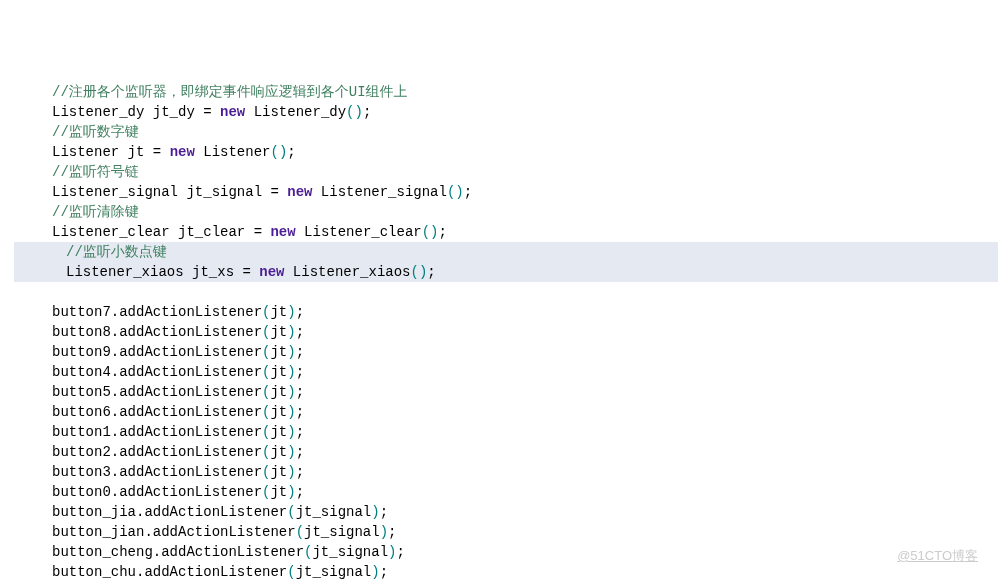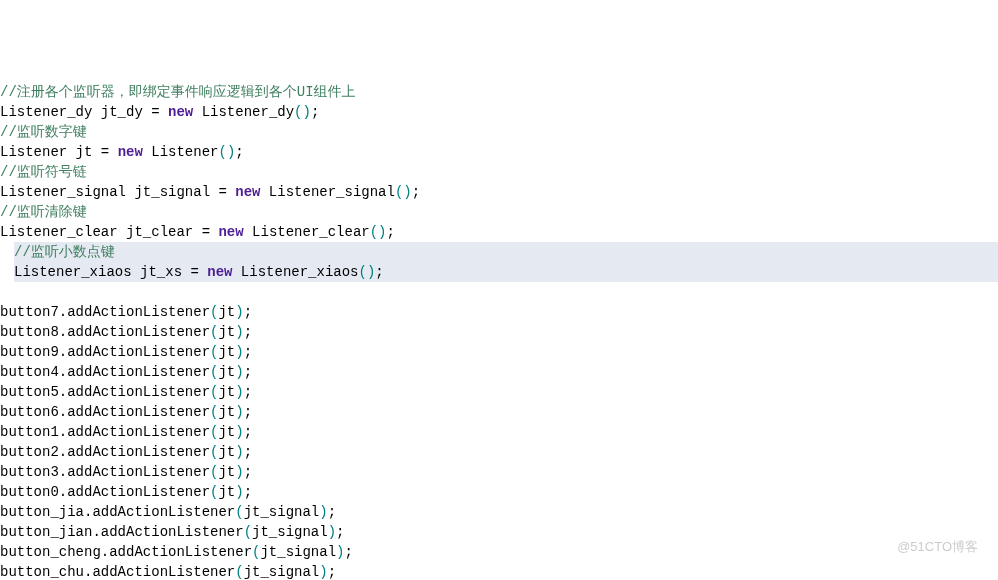--- a/index.html
+++ b/index.html
@@ -6,37 +6,39 @@
     body {
       font-family: "Consolas", "Courier New", monospace;
       font-size: 14px;
       line-height: 20px;
       background: #ffffff;
       color: #000000;
       white-space: pre;
       padding: 2px 0;
     }
     .line {
+      padding-left: 52px;
       height: 20px;
     }
     .highlighted {
       background: #e4e9f2;
       margin-left: 14px;
     }
     .comment { color: #3f7f5f; }
     .keyword { color: #4c1d95; font-weight: bold; }
     .bracket-teal { color: #008080; }
     .text { color: #000000; }
     .watermark {
       position: fixed;
-      bottom: 23px;
+      bottom: 14px;
       right: 20px;
       color: #cccccc;
       font-family: sans-serif;
       font-size: 13px;
+      text-decoration: underline;
     }
   </style>
 </head>
 <body>
 
 
 
 <div id="code-container"><div class="line"><span class="comment">//注册各个监听器，即绑定事件响应逻辑到各个UI组件上</span></div><div class="line"><span class="text">Listener_dy jt_dy </span><span class="text">=</span><span class="text"> </span><span class="keyword">new</span><span class="text"> Listener_dy</span><span class="bracket-teal">(</span><span class="bracket-teal">)</span><span class="text">;</span></div><div class="line"><span class="comment">//监听数字键</span></div><div class="line"><span class="text">Listener jt </span><span class="text">=</span><span class="text"> </span><span class="keyword">new</span><span class="text"> Listener</span><span class="bracket-teal">(</span><span class="bracket-teal">)</span><span class="text">;</span></div><div class="line"><span class="comment">//监听符号链</span></div><div class="line"><span class="text">Listener_signal jt_signal </span><span class="text">=</span><span class="text"> </span><span class="keyword">new</span><span class="text"> Listener_signal</span><span class="bracket-teal">(</span><span class="bracket-teal">)</span><span class="text">;</span></div><div class="line"><span class="comment">//监听清除键</span></div><div class="line"><span class="text">Listener_clear jt_clear </span><span class="text">=</span><span class="text"> </span><span class="keyword">new</span><span class="text"> Listener_clear</span><span class="bracket-teal">(</span><span class="bracket-teal">)</span><span class="text">;</span></div><div class="line highlighted"><span class="comment">//监听小数点键</span></div><div class="line highlighted"><span class="text">Listener_xiaos jt_xs </span><span class="text">=</span><span class="text"> </span><span class="keyword">new</span><span class="text"> Listener_xiaos</span><span class="bracket-teal">(</span><span class="bracket-teal">)</span><span class="text">;</span></div><div class="line"> </div><div class="line"><span class="text">button7.addActionListener</span><span class="bracket-teal">(</span><span class="text">jt</span><span class="bracket-teal">)</span><span class="text">;</span></div><div class="line"><span class="text">button8.addActionListener</span><span class="bracket-teal">(</span><span class="text">jt</span><span class="bracket-teal">)</span><span class="text">;</span></div><div class="line"><span class="text">button9.addActionListener</span><span class="bracket-teal">(</span><span class="text">jt</span><span class="bracket-teal">)</span><span class="text">;</span></div><div class="line"><span class="text">button4.addActionListener</span><span class="bracket-teal">(</span><span class="text">jt</span><span class="bracket-teal">)</span><span class="text">;</span></div><div class="line"><span class="text">button5.addActionListener</span><span class="bracket-teal">(</span><span class="text">jt</span><span class="bracket-teal">)</span><span class="text">;</span></div><div class="line"><span class="text">button6.addActionListener</span><span class="bracket-teal">(</span><span class="text">jt</span><span class="bracket-teal">)</span><span class="text">;</span></div><div class="line"><span class="text">button1.addActionListener</span><span class="bracket-teal">(</span><span class="text">jt</span><span class="bracket-teal">)</span><span class="text">;</span></div><div class="line"><span class="text">button2.addActionListener</span><span class="bracket-teal">(</span><span class="text">jt</span><span class="bracket-teal">)</span><span class="text">;</span></div><div class="line"><span class="text">button3.addActionListener</span><span class="bracket-teal">(</span><span class="text">jt</span><span class="bracket-teal">)</span><span class="text">;</span></div><div class="line"><span class="text">button0.addActionListener</span><span class="bracket-teal">(</span><span class="text">jt</span><span class="bracket-teal">)</span><span class="text">;</span></div><div class="line"><span class="text">button_jia.addActionListener</span><span class="bracket-teal">(</span><span class="text">jt_signal</span><span class="bracket-teal">)</span><span class="text">;</span></div><div class="line"><span class="text">button_jian.addActionListener</span><span class="bracket-teal">(</span><span class="text">jt_signal</span><span class="bracket-teal">)</span><span class="text">;</span></div><div class="line"><span class="text">button_cheng.addActionListener</span><span class="bracket-teal">(</span><span class="text">jt_signal</span><span class="bracket-teal">)</span><span class="text">;</span></div><div class="line"><span class="text">button_chu.addActionListener</span><span class="bracket-teal">(</span><span class="text">jt_signal</span><span class="bracket-teal">)</span><span class="text">;</span></div></div>
 <div class="watermark">@51CTO博客</div>
 

